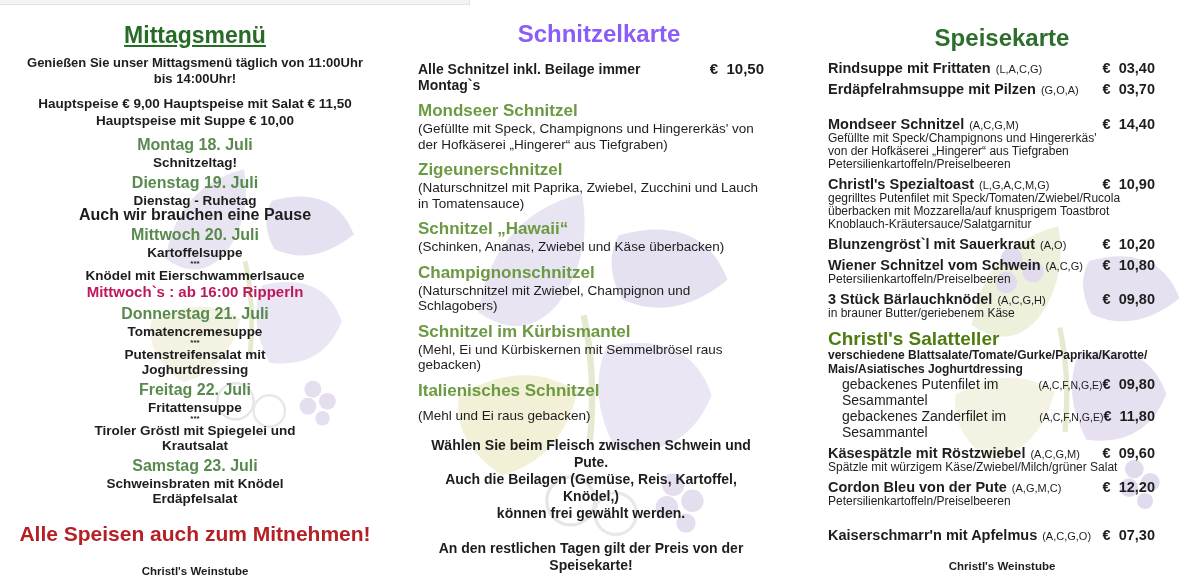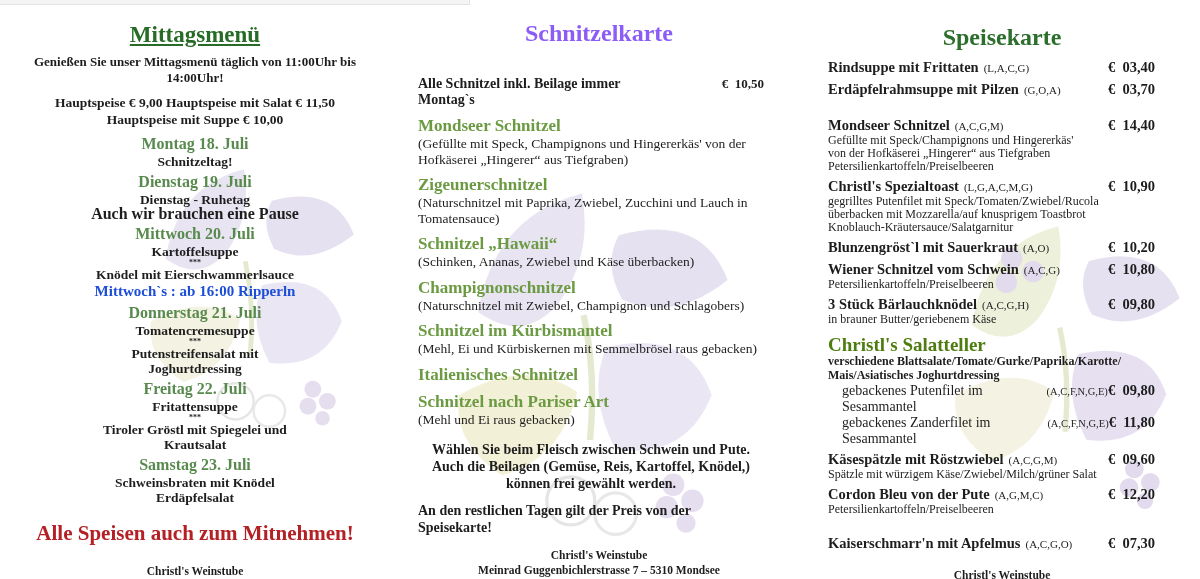--- a/index.html
+++ b/index.html
@@ -1,17 +1,17 @@
 <!DOCTYPE html>
 <html><head>
 <meta charset="utf-8">
 <style>
   html,body{margin:0;padding:0;background:#ffffff;}
   .page{position:relative;width:1200px;height:579px;background:#ffffff;overflow:hidden;
-        font-family:Liberation Serif, serif;color:#1d1d1d;}
+        font-family:Liberation Sans, sans-serif;color:#1d1d1d;}
   .top-bar{position:absolute;left:0;top:0;width:470px;height:5px;background:#f4f4f4;
            border:1px solid #e3e3e3;border-left:none;border-top:none;box-sizing:border-box;}
   
   .wm{position:absolute;z-index:0;opacity:.5;}
   
   .col{position:absolute;z-index:1;}
   .col-lunch{left:8px;top:22px;width:374px;text-align:center;}
   .col-schnitzel{left:400px;top:20px;width:398px;}
   .col-speise{left:806px;top:24px;width:392px;}
   
@@ -19,38 +19,38 @@
            margin:0 0 6px 0;}
   .l-intro{font-size:13px;font-weight:bold;line-height:16px;margin:0 auto;width:345px;}
   .l-price{font-size:13.5px;font-weight:bold;line-height:17px;margin:0;white-space:nowrap;}
   .l-price.first{margin-top:8px;}
   .l-lines{margin-top:6px;}
   .l-line{font-weight:bold;}
   .l-line[data-type="day"]{font-size:16px;line-height:19px;color:#588a4e;margin:3px 0 1px 0;}
   .l-line[data-type="item"]{font-size:13.5px;line-height:15px;}
   .l-line[data-type="small"]{font-size:16px;line-height:14px;}
   .l-line[data-type="stars"]{font-size:8px;line-height:8px;}
-  .l-line[data-type="red"]{font-size:15px;line-height:18px;color:#1d4ed8;}
+  .l-line[data-type="red"]{font-size:15px;line-height:18px;color:#be185d;}
   .l-takeaway{font-size:21px;font-weight:bold;color:#b52025;margin:16px 0 0 0;}
   
   .footer{text-align:center;font-weight:bold;font-size:11.5px;line-height:15px;}
   .col-lunch .footer{margin-top:18px;}
   .col-schnitzel .footer{margin-top:12px;}
   .col-speise .footer{margin-top:16px;}
   
   .m-title{font-size:24px;font-weight:bold;color:#8b5cf6;text-align:center;margin:0 0 12px 0;}
   .m-body{padding:0 34px 0 18px;}
   .m-header{display:flex;align-items:baseline;font-weight:bold;font-size:14px;gap:25px;}
   .m-header .fill{flex:1;}
-  .m-header .m-hprice{font-size:13px;white-space:pre;margin-top:17px;}
+  .m-header .m-hprice{font-size:15px;white-space:pre;}
   .m-item{margin-top:8px;}
   .m-name{font-size:17px;line-height:19px;font-weight:bold;color:#6b9a43;margin:0;}
   .m-desc{font-size:13.5px;line-height:15.5px;margin:1px 0 0 0;}
   .m-notes{margin-top:14px;text-align:center;font-weight:bold;font-size:14px;line-height:17px;}
-  .m-note2{margin-top:10px;text-align:left;font-weight:bold;font-size:14px;line-height:17px;}
+  .m-note2{margin-top:18px;text-align:center;font-weight:bold;font-size:14px;line-height:17px;}
   
   .s-title{font-size:24px;font-weight:bold;color:#2c6e2c;text-align:center;margin:0 0 8px 0;}
   .s-body{padding:0 43px 0 22px;}
   .r-row{display:flex;align-items:baseline;}
   .r-fill{flex:1;}
   .r-name{font-weight:bold;}
   .r-allerg{font-size:11px;font-weight:normal;margin-left:5px;white-space:nowrap;}
   .r-price{font-size:14.5px;font-weight:bold;white-space:pre;}
   .r-row[data-type="item"]{margin-top:5px;justify-content:space-between;}
   .r-row[data-type="item"] .r-name{font-size:14.5px;line-height:16px;}
@@ -216,21 +216,20 @@
           <div class="m-item">
             <h3 class="m-name">Schnitzel im Kürbismantel</h3>
             <p class="m-desc">(Mehl, Ei und Kürbiskernen mit Semmelbrösel raus gebacken)</p>
           </div>
 
           <div class="m-item">
             <h3 class="m-name">Italienisches Schnitzel</h3>
           </div>
 
           <div class="m-item">
-            <h3 class="m-name">Schnitzel nach Pariser Art</h3>
             <p class="m-desc">(Mehl und Ei raus gebacken)</p>
           </div>
         </div>
       <div class="m-notes">
 
           <div>Wählen Sie beim Fleisch zwischen Schwein und Pute.</div>
 
           <div>Auch die Beilagen (Gemüse, Reis, Kartoffel, Knödel,)</div>
 
           <div>können frei gewählt werden.</div>

